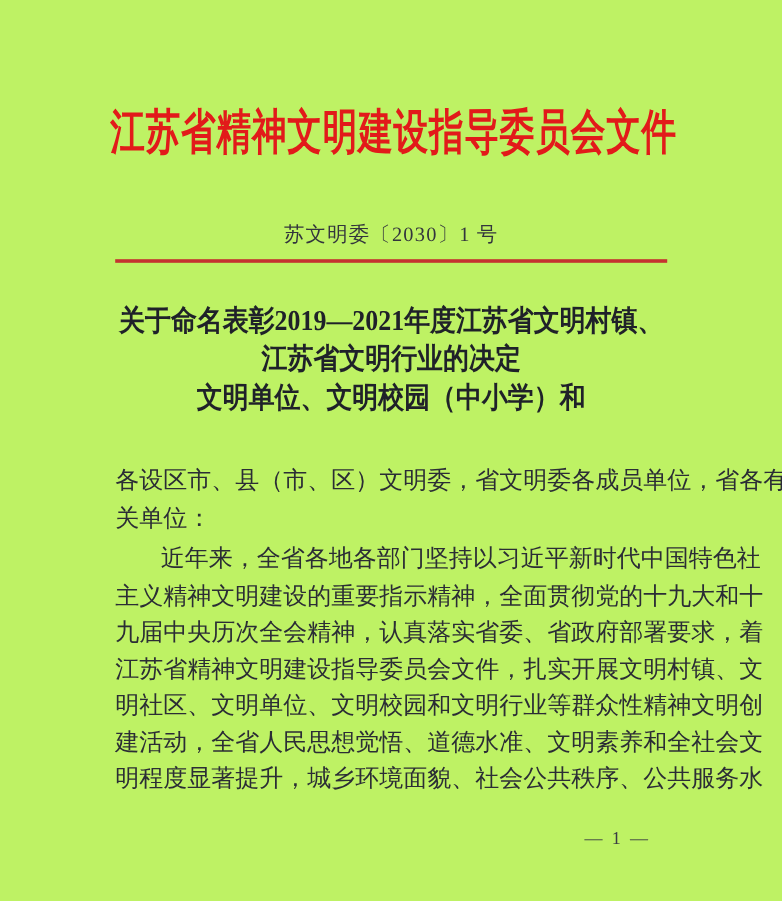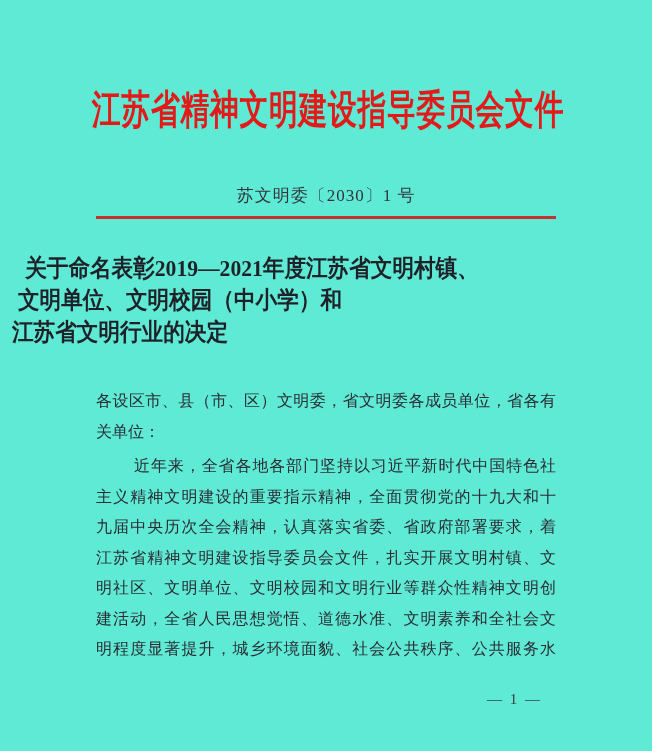--- a/index.html
+++ b/index.html
@@ -5,21 +5,21 @@
   html, body {
     margin: 0;
     padding: 0;
     background: #ffffff;
   }
   .page {
     position: relative;
     width: 652px;
     height: 751px;
     margin: 0 auto;
-    background: #5eead4;
+    background: #bef264;
     overflow: hidden;
     font-family: "Liberation Serif", "DejaVu Serif", serif;
     color: #2b2d35;
   }
   .content-col {
     padding: 0 96px;
   }
   
   .org-title {
     margin-top: 88px;
@@ -54,36 +54,37 @@
     height: 3px;
     background: #c53230;
   }
   
   .doc-title {
     margin: 33px 0 0 0;
     padding: 0;
     font-size: 24px;
     font-weight: 700;
     color: #1f2129;
+    text-align: center;
   }
   .title-line {
     height: 32px;
     line-height: 32px;
     white-space: nowrap;
   }
   .title-line-inner {
     display: inline-block;
     transform: scaleX(0.9);
     transform-origin: center;
     white-space: nowrap;
   }
   
   .body-text {
     margin-top: 38px;
-    font-size: 16px;
+    font-size: 20px;
     color: #2b2d35;
   }
   .body-line {
     line-height: 30.5px;
     text-align: justify;
     text-align-last: justify;
     white-space: nowrap;
   }
   .body-line.para-end {
     text-align-last: left;
@@ -118,24 +119,24 @@
 
   <div class="doc-number">苏文明委〔2030〕1 号</div>
 
   <div class="red-rule"></div>
 
   <div class="doc-title">
     <div class="title-line">
       <span class="title-line-inner">关于命名表彰2019—2021年度江苏省文明村镇、</span>
     </div>
     <div class="title-line">
-      <span class="title-line-inner">文明单位、文明校园（中小学）和</span>
+      <span class="title-line-inner">江苏省文明行业的决定</span>
     </div>
     <div class="title-line">
-      <span class="title-line-inner">江苏省文明行业的决定</span>
+      <span class="title-line-inner">文明单位、文明校园（中小学）和</span>
     </div>
   </div>
 
   <div class="body-text content-col">
 
     <div class="para-1">
       <div class="body-line">各设区市、县（市、区）文明委，省文明委各成员单位，省各有</div>
       <div class="body-line para-end">关单位：</div>
     </div>
 

